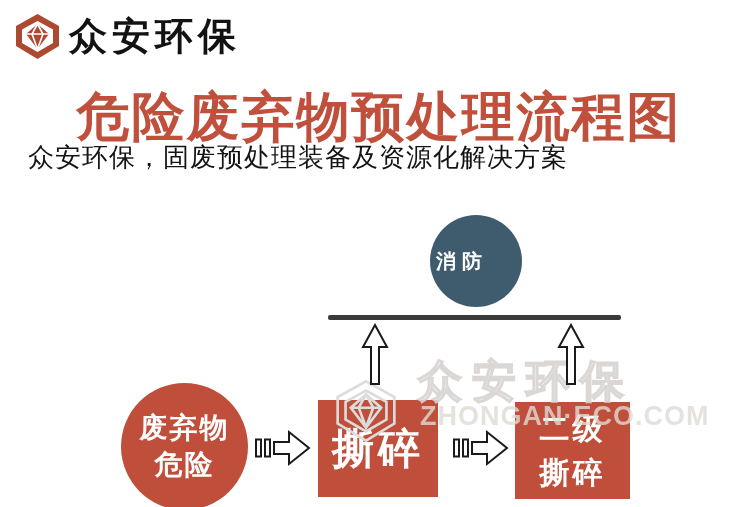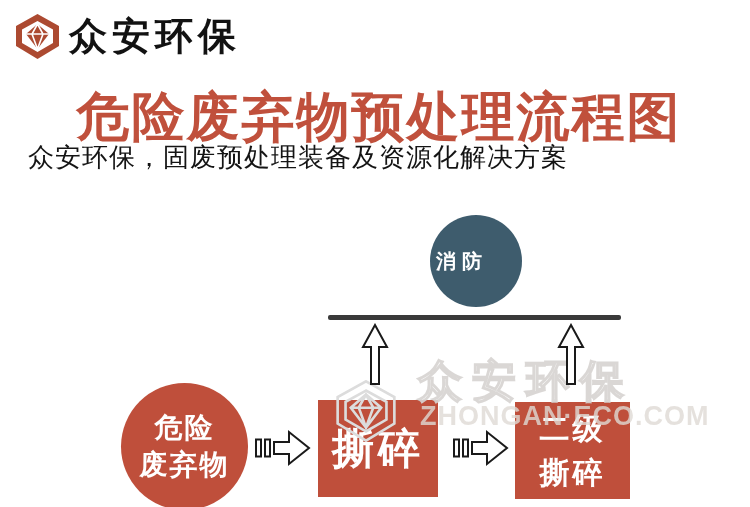--- a/index.html
+++ b/index.html
@@ -93,22 +93,22 @@
 <div class="hline"></div>
 
 <svg class="up-arrow a1" width="28" height="63" viewBox="0 0 28 63">
   <polygon points="14,2 26,24 18,24 18,61 10,61 10,24 2,24" fill="#ffffff" stroke="#1a1a1a" stroke-width="2"></polygon>
 </svg>
 <svg class="up-arrow a2" width="28" height="63" viewBox="0 0 28 63">
   <polygon points="14,2 26,24 18,24 18,61 10,61 10,24 2,24" fill="#ffffff" stroke="#1a1a1a" stroke-width="2"></polygon>
 </svg>
 
 <div class="source-circle">
+  <span>废弃物</span>
   <span>危险</span>
-  <span>废弃物</span>
 </div>
 
 <svg class="feed-arrow f1" width="58" height="38" viewBox="0 0 58 38">
   <rect x="2" y="10.5" width="5" height="17" fill="#ffffff" stroke="#1a1a1a" stroke-width="2"></rect>
   <rect x="11" y="10.5" width="5" height="17" fill="#ffffff" stroke="#1a1a1a" stroke-width="2"></rect>
   <polygon points="20,13 35,13 35,3 55,19 35,35 35,25 20,25" fill="#ffffff" stroke="#1a1a1a" stroke-width="2"></polygon>
 </svg>
 <svg class="feed-arrow f2" width="58" height="38" viewBox="0 0 58 38">
   <rect x="2" y="10.5" width="5" height="17" fill="#ffffff" stroke="#1a1a1a" stroke-width="2"></rect>
   <rect x="11" y="10.5" width="5" height="17" fill="#ffffff" stroke="#1a1a1a" stroke-width="2"></rect>

